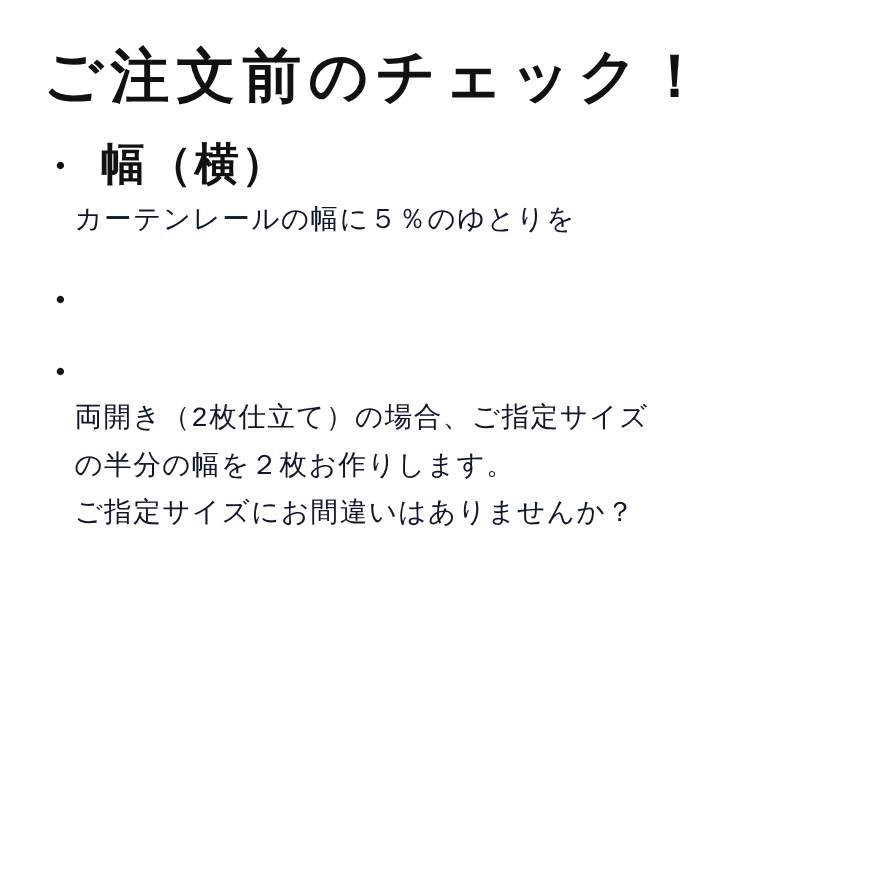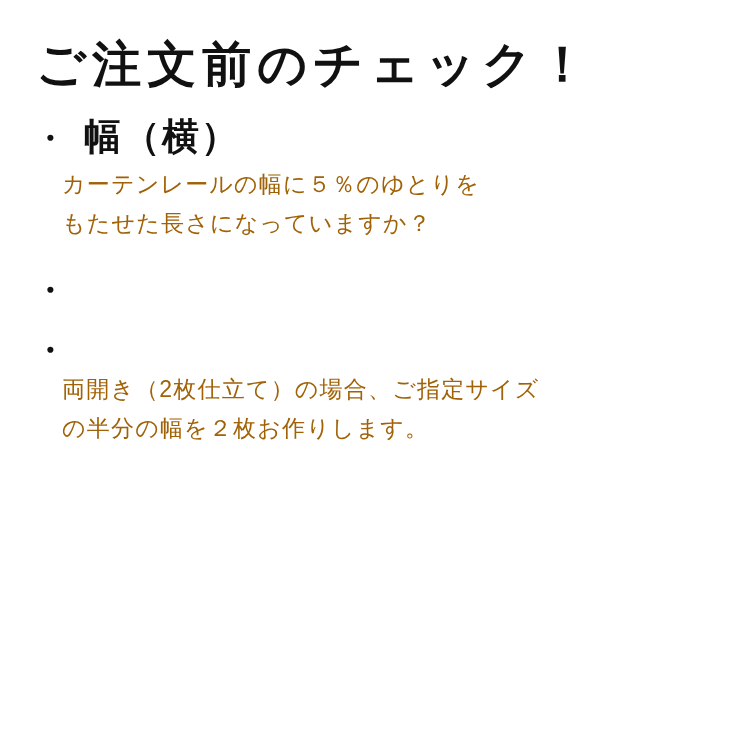--- a/index.html
+++ b/index.html
@@ -67,56 +67,57 @@
   }
   .item-lines {
     margin: 0;
     padding: 0 0 0 28px;
     list-style: none;
   }
   .item-lines li {
     font-size: 23px;
     letter-spacing: 1.2px;
     line-height: 1.72;
-    color: #a16207;
+    color: #0f172a;
     white-space: nowrap;
+    font-family: Liberation Mono, monospace;
   }
   .gap-1 { margin-bottom: 30px; }
   .gap-2 { margin-bottom: 28px; }
 </style>
 </head>
 <body>
 
 <div class="page">
 
   <h1 class="headline">ご注文前のチェック！</h1>
 
   <ul class="check-list">
 
     <li class="check-item gap-1">
       <div class="item-head">
         <span class="bullet">・</span>
         <span class="item-title">幅（横）</span>
       </div>
       <ul class="item-lines">
         <li>カーテンレールの幅に５％のゆとりを</li>
-        <li>もたせた長さになっていますか？</li>
       </ul>
     </li>
 
     <li class="check-item gap-2">
       <div class="item-head">
         <span class="bullet">・</span>
       </div>
     </li>
 
     <li class="check-item">
       <div class="item-head">
         <span class="bullet">・</span>
       </div>
       <ul class="item-lines">
         <li>両開き（2枚仕立て）の場合、ご指定サイズ</li>
         <li>の半分の幅を２枚お作りします。</li>
+        <li>ご指定サイズにお間違いはありませんか？</li>
       </ul>
     </li>
 
   </ul>
 </div>
 
 </body></html>

